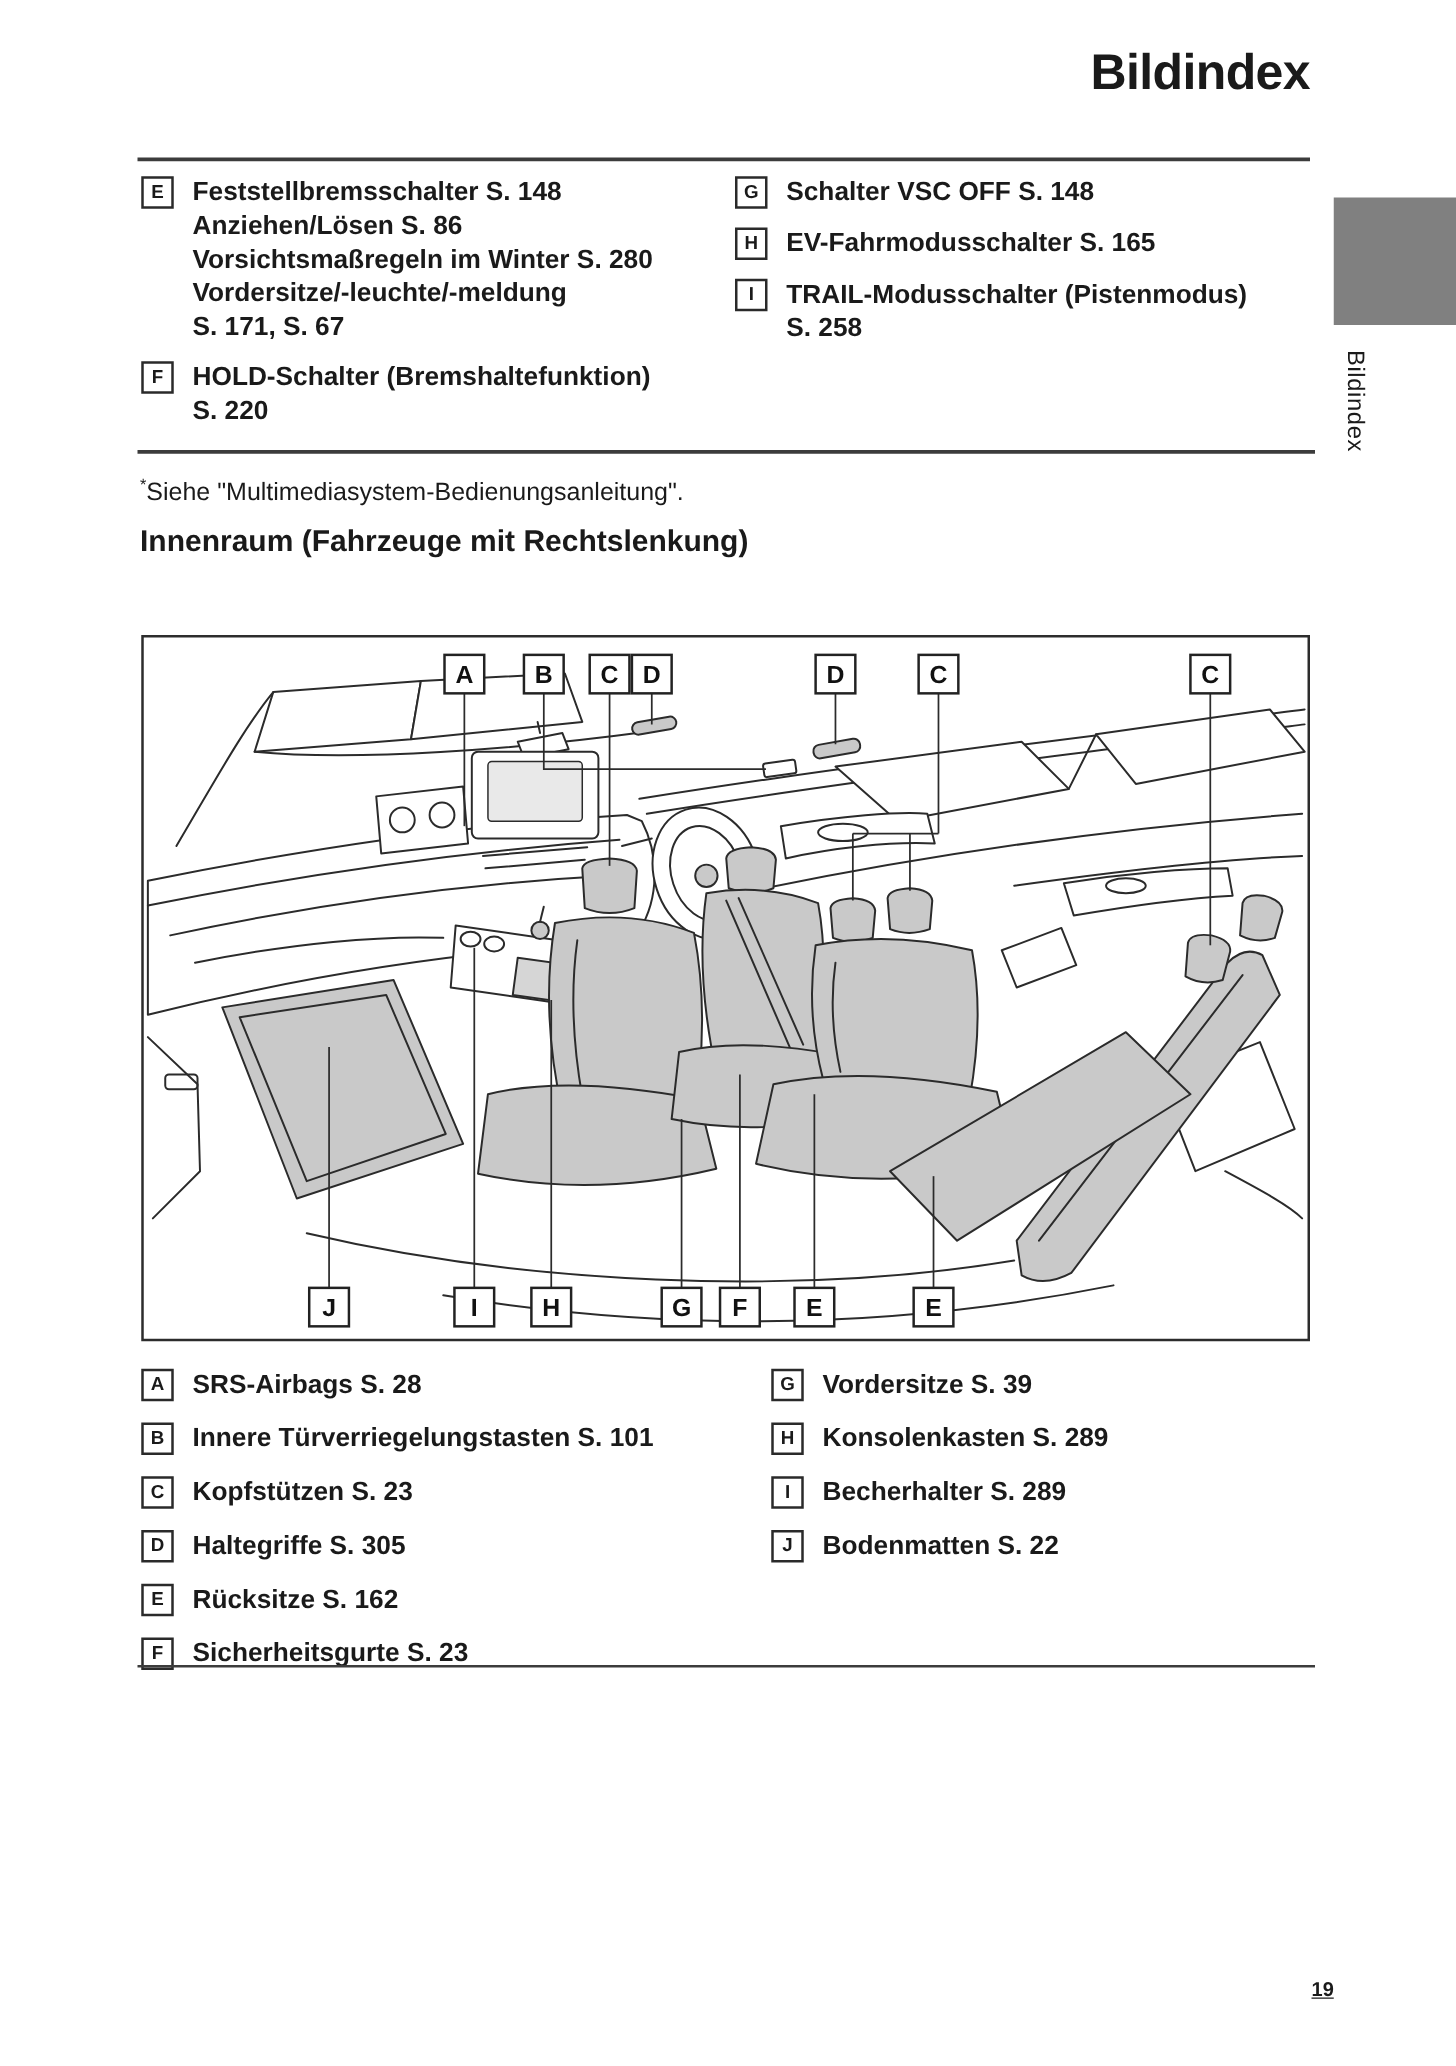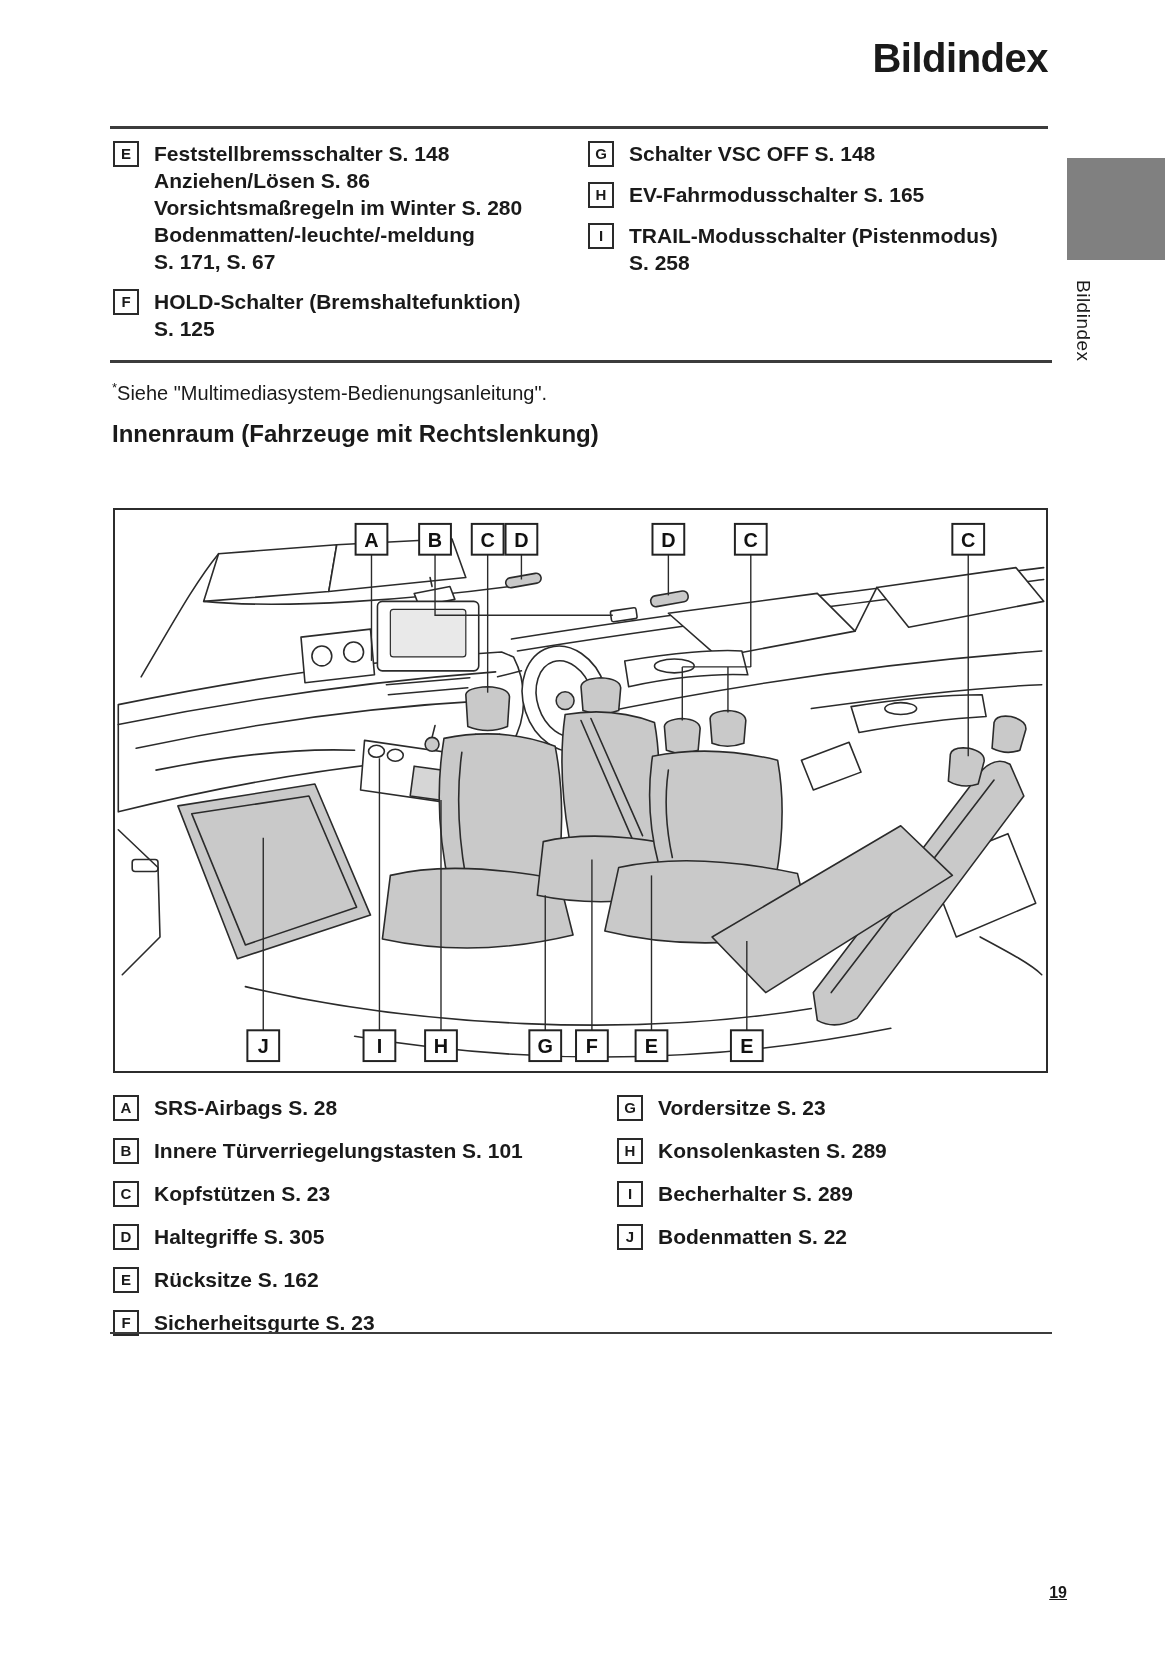--- a/index.html
+++ b/index.html
@@ -69,29 +69,29 @@
 
 <div class="abs rule" id="rule-top"></div>
 
 <div class="abs legend-col" id="top-legend-left">
     <div class="legend-entry">
       <div class="key-box">E</div>
       <div class="entry-lines">
         <div class="entry-line">Feststellbremsschalter S. 148</div>
         <div class="entry-line">Anziehen/Lösen S. 86</div>
         <div class="entry-line">Vorsichtsmaßregeln im Winter S. 280</div>
-        <div class="entry-line">Bodenmatten/-leuchte/-meldung</div>
+        <div class="entry-line">Vordersitze/-leuchte/-meldung</div>
         <div class="entry-line">S. 171, S. 67</div>
       </div>
     </div>
     <div class="legend-entry">
       <div class="key-box">F</div>
       <div class="entry-lines">
         <div class="entry-line">HOLD-Schalter (Bremshaltefunktion)</div>
-        <div class="entry-line">S. 125</div>
+        <div class="entry-line">S. 220</div>
       </div>
     </div>
   </div>
 <div class="abs legend-col" id="top-legend-right">
     <div class="legend-entry">
       <div class="key-box">G</div>
       <div class="entry-lines">
         <div class="entry-line">Schalter VSC OFF S. 148</div>
       </div>
     </div>
@@ -346,21 +346,21 @@
       <div class="key-box">F</div>
       <div class="entry-lines">
         <div class="entry-line">Sicherheitsgurte S. 23</div>
       </div>
     </div>
   </div>
 <div class="abs legend-col" id="bottom-legend-right">
     <div class="legend-entry">
       <div class="key-box">G</div>
       <div class="entry-lines">
-        <div class="entry-line">Vordersitze S. 23</div>
+        <div class="entry-line">Vordersitze S. 39</div>
       </div>
     </div>
     <div class="legend-entry">
       <div class="key-box">H</div>
       <div class="entry-lines">
         <div class="entry-line">Konsolenkasten S. 289</div>
       </div>
     </div>
     <div class="legend-entry">
       <div class="key-box">I</div>

